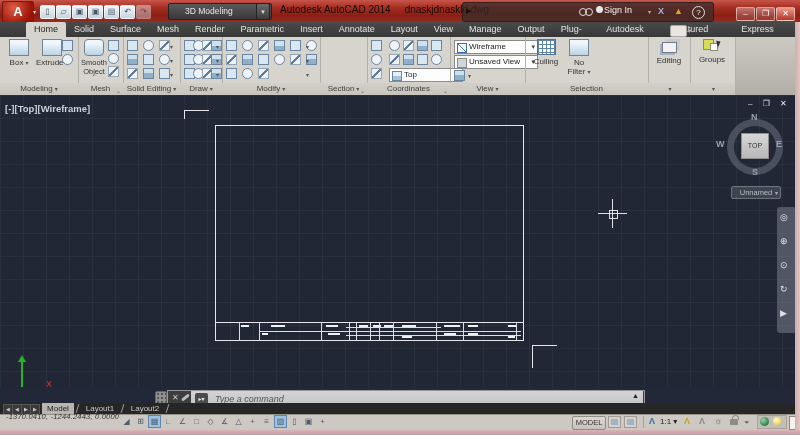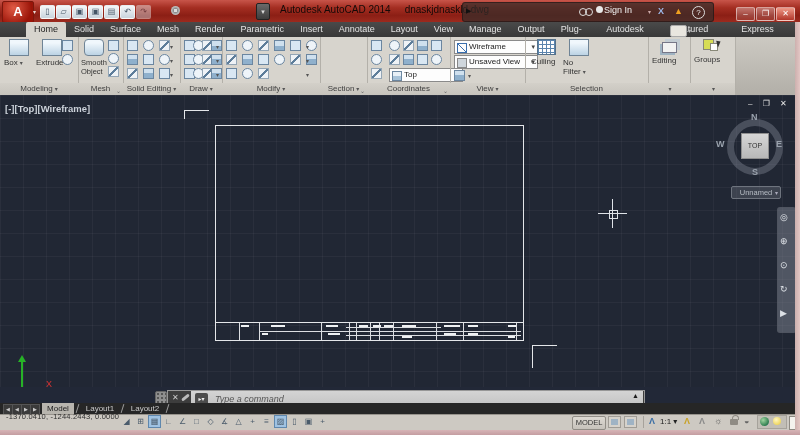--- a/index.html
+++ b/index.html
@@ -50,21 +50,21 @@
   .rtab.active{background:#d7d4cd;color:#222;border-radius:2px 2px 0 0;}
   #rgallery{left:670px;top:25px;width:15px;height:10px;background:#e9e6df;border-radius:2px;
     border:1px solid #aaa;}
   
   #ribbon{left:0;top:37px;width:800px;height:58px;background:#d7d4cd;}
   .plabel{top:83px;height:12px;font-size:8px;color:#3e3e3e;text-align:center;line-height:12px;
     background:linear-gradient(#d3d0c9,#c7c4bd);}
   .pdiv{top:37px;width:1px;height:58px;background:#b3b0a9;}
   .ddn::after{content:"▾";font-size:6px;color:#555;margin-left:2px;}
   .launch::before{content:"⌄";font-size:6px;color:#666;position:absolute;right:2px;top:2px;}
-  .bigbtn{top:39px;font-size:8px;color:#333;line-height:9px;}
+  .bigbtn{top:39px;text-align:center;font-size:8px;color:#333;line-height:9px;}
   .bigbtn .lbl{margin-top:2px;}
   .cube{width:18px;height:15px;margin:0 auto;border:1px solid #6f8496;
     background:linear-gradient(#f0f7fc 20%,#bcd3e4);}
   .cube.rounded{border-radius:4px;}
   .cubeGrid{width:17px;height:14px;margin:0 auto;border:1px solid #55718a;background-color:#fff;
     background-image:linear-gradient(#5b84ad 1px,transparent 1px),
                      linear-gradient(90deg,#5b84ad 1px,transparent 1px);background-size:4px 4px;}
   .slantPlane{width:16px;height:11px;margin:2px auto 1px;transform:skewX(-24deg);
     background:linear-gradient(#e4ecf3,#b7c9d8);border:1px solid #708498;}
   .gizmo{position:relative;width:20px;height:15px;margin:0 auto;}
@@ -142,21 +142,21 @@
   #laybar{left:0;top:403px;width:800px;height:11px;background:#262626;}
   .lnav{top:404px;width:8px;height:9px;background:#3a3a3a;border:1px solid #555;color:#ccc;
     font-size:5px;text-align:center;line-height:9px;}
   .ltab{top:403px;height:11px;font-size:8px;text-align:center;line-height:11px;}
   .ltab.active{background:#b8b5ae;color:#1d1d1d;}
   .ltab.idle{color:#c9c9c9;}
   .lslash{top:404px;width:1px;height:9px;background:#999;transform:rotate(18deg);}
   
   #statusbar{left:0;top:414px;width:800px;height:16px;background:#cdc9c2;border-top:1px solid #97938c;
     box-sizing:border-box;}
-  #coords{left:6px;top:412px;font-size:7.5px;color:#2e2e2e;letter-spacing:.2px;}
+  #coords{left:6px;top:412px;font-size:7.5px;color:#2e2e2e;letter-spacing:.2px;font-style:italic;}
   #toggles{left:120px;top:415px;display:flex;gap:1px;}
   .tog{width:13px;height:13px;box-sizing:border-box;border:1px solid transparent;
     color:#4a5b6b;font-size:8px;text-align:center;line-height:12px;}
   .tog.on{background:#9fc2e2;border-color:#5f87ad;}
   #modelbtn{left:572px;top:416px;width:32px;height:12px;border:1px solid #918d86;
     border-radius:2px;background:linear-gradient(#ddd9d2,#c6c2bb);color:#333;font-size:7.5px;
     text-align:center;line-height:12px;}
   .trayico{top:416px;width:13px;height:12px;border:1px solid #a09c95;background:#d6d2cb;
     box-sizing:border-box;}
   .trayico .inner{margin:2px;height:6px;background:#9fb3c4;}
@@ -191,20 +191,24 @@
   <div class="abs" id="qat">
       <div class="abs qico" style="left: 40px; text-align: center; font-size: 8px; line-height: 12px; color: rgb(68, 85, 102);">▯</div>
       <div class="abs qico" style="left: 56px; text-align: center; font-size: 8px; line-height: 12px; color: rgb(68, 85, 102);">▱</div>
       <div class="abs qico" style="left: 72px; text-align: center; font-size: 8px; line-height: 12px; color: rgb(68, 85, 102);">▣</div>
       <div class="abs qico" style="left: 88px; text-align: center; font-size: 8px; line-height: 12px; color: rgb(68, 85, 102);">▣</div>
       <div class="abs qico" style="left: 104px; text-align: center; font-size: 8px; line-height: 12px; color: rgb(68, 85, 102);">▤</div>
       <div class="abs qico" style="left: 120px; text-align: center; font-size: 8px; line-height: 12px; color: rgb(68, 85, 102);">↶</div>
       <div class="abs qico dim" style="left: 136px; text-align: center; font-size: 8px; line-height: 12px; color: rgb(68, 85, 102);">↷</div>
     </div>
   <div class="abs" id="wsgear"></div>
+  <div class="abs" id="wsbox">
+    <span>3D Modeling</span>
+    <span class="dd">▾</span>
+  </div>
   <div class="abs" id="wsbox2">▾</div>
   <div class="abs" id="titletext">
     <span>Autodesk AutoCAD 2014</span><b>dnaskjdnaskld.dwg</b>
   </div>
   <div class="abs" id="infocenter"></div>
   <div class="abs" id="icplay">▶</div>
   <div class="abs binoc"></div>
   <div class="abs binoc" style="left:579px;"></div>
   <div class="abs persona"></div>
   <div class="abs" id="signin">Sign In</div>

